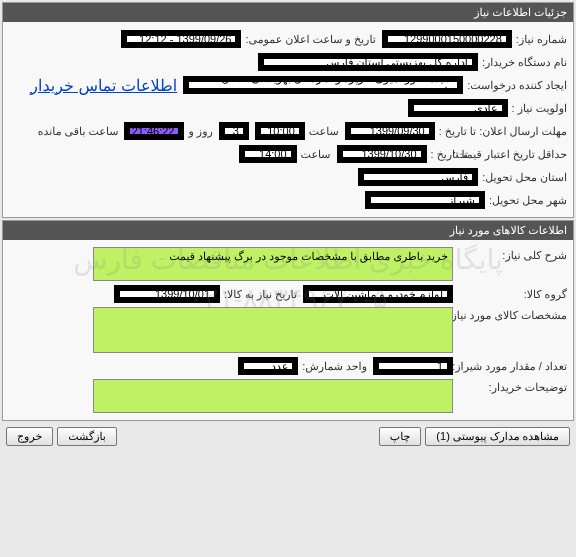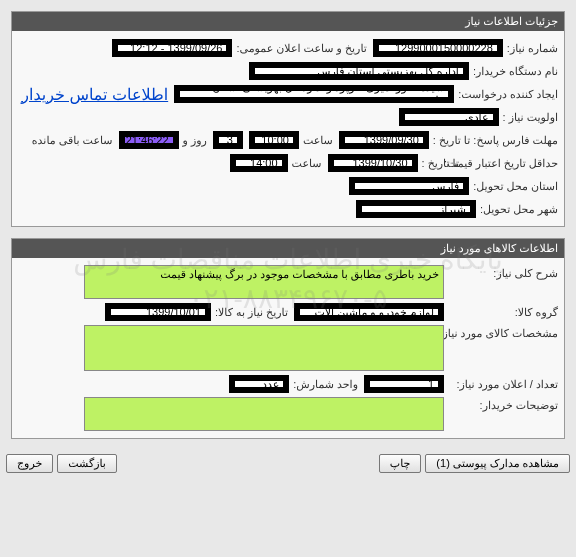--- a/index.html
+++ b/index.html
@@ -8,21 +8,21 @@
     font-size: 11px;
     background: #e8e8e8;
     width: 576px;
     height: 557px;
     overflow: hidden;
     direction: rtl;
     position: relative;
   }
   .panel {
     border: 1px solid #999;
-    margin: 11px;
+    margin: 2px;
     background: #f8f8f8;
   }
   .panel-header {
     background: #555;
     color: #fff;
     padding: 3px 6px;
     font-size: 11px;
   }
   .panel-body {
     padding: 4px 6px;
@@ -130,21 +130,21 @@
       <span class="field" style="width:280px">سیدمنصور امیری کارپرداز اداره کل بهزیستی استان فارس</span>
       <span class="link">اطلاعات تماس خریدار</span>
     </div>
 
     <div class="row">
       <span class="label">اولویت نیاز :</span>
       <span class="field" style="width:100px">عادی</span>
     </div>
 
     <div class="row">
-      <span class="label">مهلت فارس پاسخ:  تا تاریخ :</span>
+      <span class="label">مهلت ارسال اعلان:  تا تاریخ :</span>
       <span class="field" style="width:90px">1399/09/30</span>
       <span class="label">ساعت</span>
       <span class="field" style="width:50px">10:00</span>
       <span class="field" style="width:30px">3</span>
       <span class="label">روز و</span>
       <span class="field yellow" style="width:60px">21:46:22</span>
       <span class="label">ساعت باقی مانده</span>
     </div>
 
     <div class="row">
@@ -183,21 +183,21 @@
       <span class="label">تاریخ نیاز به کالا:</span>
       <span class="field" style="width:106px">1399/10/01</span>
     </div>
 
     <div class="row" style="align-items:flex-start">
       <span class="label" style="width:110px;padding-top:2px">مشخصات کالای مورد نیاز:</span>
       <div class="textarea tall"></div>
     </div>
 
     <div class="row">
-      <span class="label" style="width:110px">تعداد / اعلان مورد نیاز:</span>
+      <span class="label" style="width:110px">تعداد / مقدار مورد شیراز:</span>
       <span class="field" style="width:80px">1</span>
       <span class="label">واحد شمارش:</span>
       <span class="field" style="width:60px">عدد</span>
     </div>
 
     <div class="row" style="align-items:flex-start">
       <span class="label" style="width:110px;padding-top:2px">توضیحات خریدار:</span>
       <div class="textarea"></div>
     </div>
 

